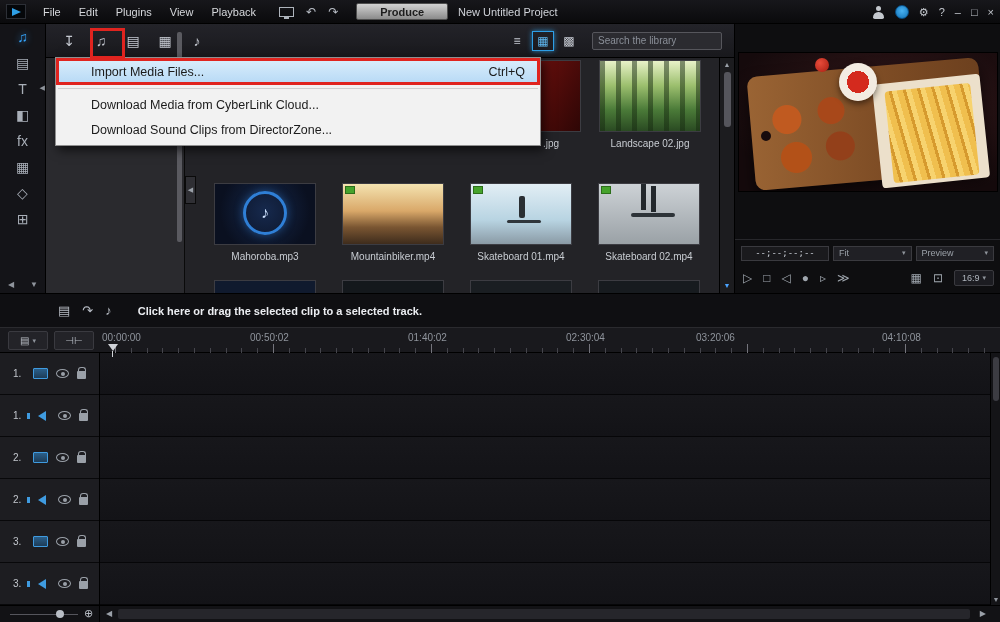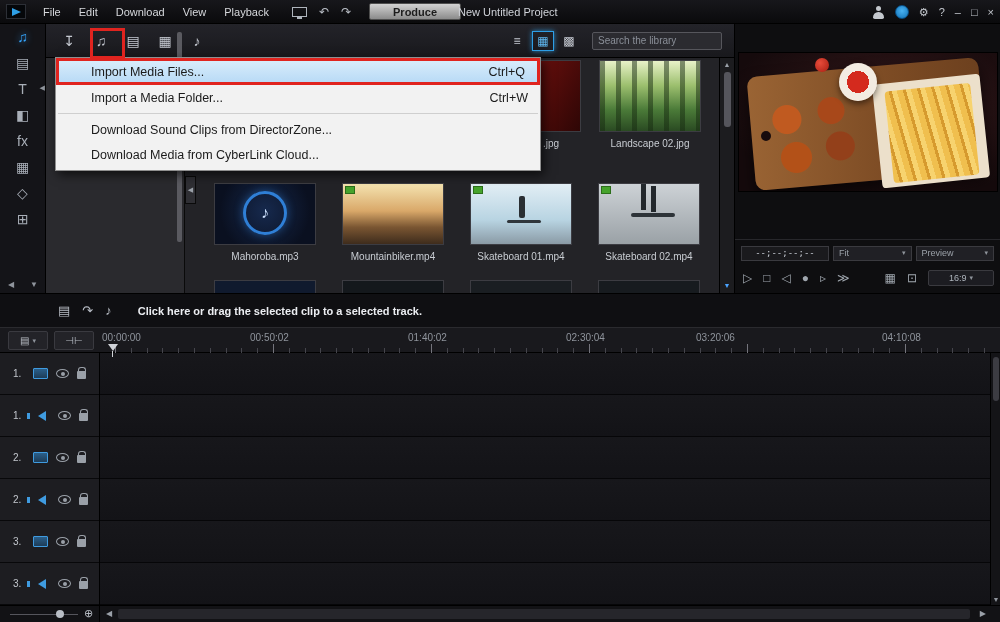--- a/index.html
+++ b/index.html
@@ -108,21 +108,21 @@
   .timecode { width:88px; height:15px; background:#1a1a1d; border:1px solid #3a3a3f; color:#c9ced6; font-size:9px;
     display:flex; align-items:center; justify-content:center; font-family:"DejaVu Sans Mono", monospace; }
   .pv-select { flex:1; height:15px; border:1px solid #3a3a3f; background:#202025; color:#9aa0a8; font-size:9px;
     display:flex; align-items:center; justify-content:space-between; padding:0 5px; }
   .chev { font-size:7px; color:#8f949c; }
   .pv-row2 { position:absolute; left:8px; right:6px; top:243px; height:22px; display:flex; align-items:center; gap:11px;
     color:#9fa6ae; font-size:12px; }
   .tr-ic { line-height:1; cursor:default; }
   .pv-row2 .grow { margin-left:auto; }
   .aspect-btn { height:16px; border:1px solid #3a3a3f; background:#1c1c21; color:#aeb4bc; font-size:9px;
-    display:flex; align-items:center; gap:3px; padding:0 20px; border-radius:2px;text-align:center; }
+    display:flex; align-items:center; gap:3px; padding:0 7px; border-radius:2px;text-align:center; }
 
   
   .import-menu { position:absolute; left:55px; top:57px; width:486px; background:#f2f2f2; border:1px solid #8f8f8f;
     box-shadow:3px 4px 10px rgba(0,0,0,.65); z-index:60; padding:0 0 3px; }
   .menu-row { height:25px; display:flex; align-items:center; padding:0 12px 0 35px; font-size:12.5px; color:#1b1b1b; }
   .menu-row .shortcut { margin-left:auto; color:#1b1b1b; }
   .menu-row.selected { height:27px; background:linear-gradient(#d8ecfb,#b9dbf6); border:3px solid #e0241f; padding-left:32px; }
   .menu-sep { height:1px; background:#cfcfcf; margin:3px 2px; }
 
   .anno-toolbar { position:absolute; left:90px; top:28px; width:35px; height:31px; border:3px solid #e0241f; z-index:70; pointer-events:none; }
@@ -180,21 +180,21 @@
 </style>
 </head>
 <body>
 
 <div class="app">
 
   <header class="menubar">
     <span class="logo"></span>
     <span class="menu-item">File</span>
     <span class="menu-item">Edit</span>
-    <span class="menu-item">Download</span>
+    <span class="menu-item">Plugins</span>
     <span class="menu-item">View</span>
     <span class="menu-item">Playback</span>
     <span class="i-display"></span>
     <span class="mb-ico">↶</span>
     <span class="mb-ico">↷</span>
     <span class="produce-btn">Produce</span>
     <span class="project-title">New Untitled Project</span>
     <span class="mb-right">
       <span class="i-user"></span>
       <span class="i-avatar"></span>
@@ -337,30 +337,26 @@
         <span class="chev">▾</span>
       </span>
     </div>
   </section>
 
   <div class="import-menu">
     <div class="menu-row selected">
       <span>Import Media Files...</span>
       <span class="shortcut">Ctrl+Q</span>
     </div>
-    <div class="menu-row">
-      <span>Import a Media Folder...</span>
-      <span class="shortcut">Ctrl+W</span>
-    </div>
     <div class="menu-sep"></div>
     <div class="menu-row">
+      <span>Download Media from CyberLink Cloud...</span>
+    </div>
+    <div class="menu-row">
       <span>Download Sound Clips from DirectorZone...</span>
-    </div>
-    <div class="menu-row">
-      <span>Download Media from CyberLink Cloud...</span>
     </div>
   </div>
 
   <div class="anno-toolbar"></div>
 
   <div class="hint-bar">
     <span class="hint-ic">▤</span>
     <span class="hint-ic">↷</span>
     <span class="hint-ic">♪</span>
     <span class="hint-text">Click here or drag the selected clip to a selected track.</span>

